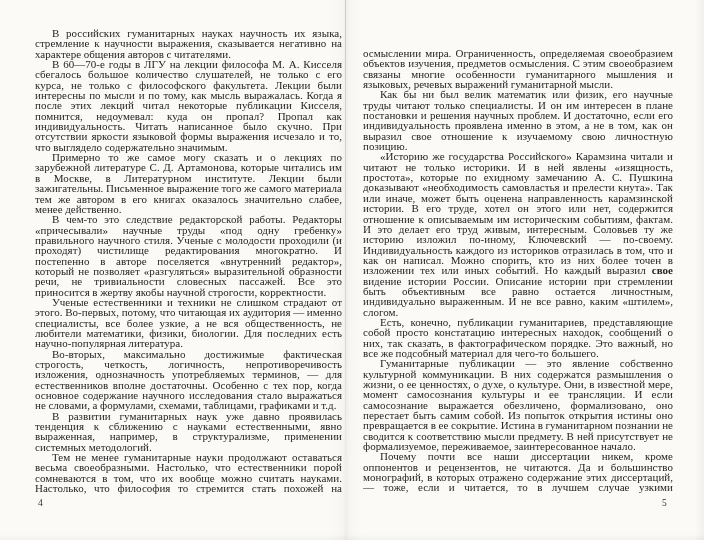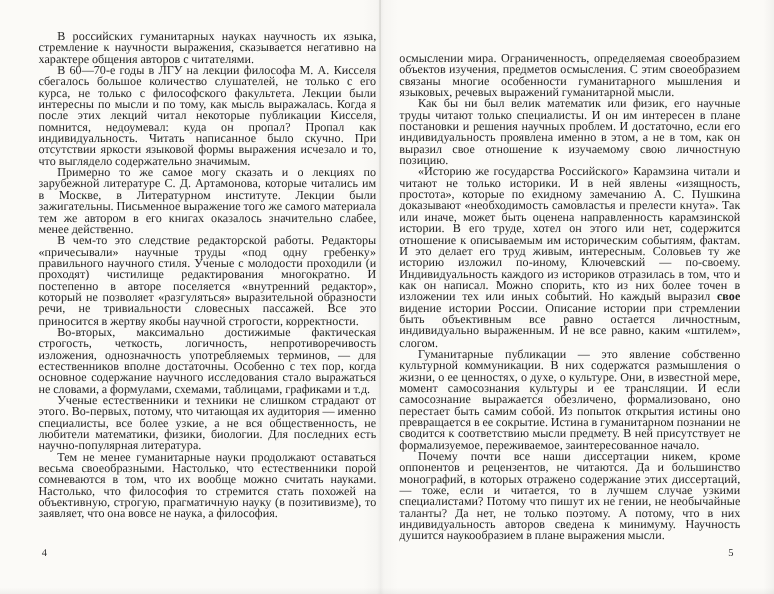--- a/index.html
+++ b/index.html
@@ -85,29 +85,31 @@
   <div class="gutter-shade"></div>
   <div class="gutter-line"></div>
   <div class="edge-right"></div>
   <div class="edge-bottom"></div>
 
   <div class="text-col left">
       <p><span>В российских гуманитарных науках научность их языка, стремление к научности выражения, сказывается негативно на характере общения авторов с читателями.</span></p>
       <p><span>В 60—70-е годы в ЛГУ на лекции философа М. А. Кисселя сбегалось большое количество слушателей, не только с его курса, не только с философского факультета. Лекции были интересны по мысли и по тому, как мысль выражалась. Когда я после этих лекций читал некоторые публикации Кисселя, помнится, недоумевал: куда он пропал? Пропал как индивидуальность. Читать написанное было скучно. При отсутствии яркости языковой формы выражения исчезало и то, что выглядело содержательно значимым.</span></p>
       <p><span>Примерно то же самое могу сказать и о лекциях по зарубежной литературе С. Д. Артамонова, которые читались им в Москве, в Литературном институте. Лекции были зажигательны. Письменное выражение того же самого материала тем же автором в его книгах оказалось значительно слабее, менее действенно.</span></p>
       <p><span>В чем-то это следствие редакторской работы. Редакторы «причесывали» научные труды «под одну гребенку» правильного научного стиля. Ученые с молодости проходили (и проходят) чистилище редактирования многократно. И постепенно в авторе поселяется «внутренний редактор», который не позволяет «разгуляться» выразительной образности речи, не тривиальности словесных пассажей. Все это приносится в жертву якобы научной строгости, корректности.</span></p>
+      <p><span>Ученые естественники и техники не слишком страдают от этого. Во-первых, потому, что читающая их аудитория — именно специалисты, все более узкие, а не вся общественность, не любители математики, физики, биологии. Для последних есть научно-популярная литература.</span></p>
       <p><span>Во-вторых, максимально достижимые фактическая строгость, четкость, логичность, непротиворечивость изложения, однозначность употребляемых терминов, — для естественников вполне достаточны. Особенно с тех пор, когда основное содержание научного исследования стало выражаться не словами, а формулами, схемами, таблицами, графиками и т.д.</span></p>
-      <p><span>Ученые естественники и техники не слишком страдают от этого. Во-первых, потому, что читающая их аудитория — именно специалисты, все более узкие, а не вся общественность, не любители математики, физики, биологии. Для последних есть научно-популярная литература.</span></p>
+      <p><span>В развитии гуманитарных наук уже давно проявилась тенденция к сближению с науками естественными, явно выраженная, например, в структурализме, применении системных методологий.</span></p>
       <p><span>Тем не менее гуманитарные науки продолжают оставаться весьма своеобразными. Настолько, что естественники порой сомневаются в том, что их вообще можно считать науками. Настолько, что философия то стремится стать похожей на объективную, строгую, прагматичную науку (в позитивизме), то заявляет, что она вовсе не наука, а философия.</span></p>
     </div>
 
   <div class="text-col right">
       <p class="no-indent"><span>осмыслении мира. Ограниченность, определяемая своеобразием объектов изучения, предметов осмысления. С этим своеобразием связаны многие особенности гуманитарного мышления и языковых, речевых выражений гуманитарной мысли.</span></p>
       <p><span>Как бы ни был велик математик или физик, его научные труды читают только специалисты. И он им интересен в плане постановки и решения научных проблем. И достаточно, если его индивидуальность проявлена именно в этом, а не в том, как он выразил свое отношение к изучаемому свою личностную позицию.</span></p>
       <p><span>«Историю же государства Российского» Карамзина читали и читают не только историки. И в ней явлены «изящность, простота», которые по ехидному замечанию А. С. Пушкина доказывают «необходимость самовластья и прелести кнута». Так или иначе, может быть оценена направленность карамзинской истории. В его труде, хотел он этого или нет, содержится отношение к описываемым им историческим событиям, фактам. И это делает его труд живым, интересным. Соловьев ту же историю изложил по-иному, Ключевский — по-своему. Индивидуальность каждого из историков отразилась в том, что и как он написал. Можно спорить, кто из них более точен в изложении тех или иных событий. Но каждый выразил </span><span style="font-weight: 700;">свое</span><span> видение истории России. Описание истории при стремлении быть объективным все равно остается личностным, индивидуально выраженным. И не все равно, каким «штилем», слогом.</span></p>
+      <p><span>Есть, конечно, публикации гуманитариев, представляющие собой просто констатацию интересных находок, сообщений о них, так сказать, в фактографическом порядке. Это важный, но все же подсобный материал для чего-то большего.</span></p>
       <p><span>Гуманитарные публикации — это явление собственно культурной коммуникации. В них содержатся размышления о жизни, о ее ценностях, о духе, о культуре. Они, в известной мере, момент самосознания культуры и ее трансляции. И если самосознание выражается обезличено, формализовано, оно перестает быть самим собой. Из попыток открытия истины оно превращается в ее сокрытие. Истина в гуманитарном познании не сводится к соответствию мысли предмету. В ней присутствует не формализуемое, переживаемое, заинтересованное начало.</span></p>
       <p><span>Почему почти все наши диссертации никем, кроме оппонентов и рецензентов, не читаются. Да и большинство монографий, в которых отражено содержание этих диссертаций, — тоже, если и читается, то в лучшем случае узкими специалистами? Потому что пишут их не гении, не необычайные таланты? Да нет, не только поэтому. А потому, что в них индивидуальность авторов сведена к минимуму. Научность душится наукообразием в плане выражения мысли.</span></p>
     </div>
 
   <div class="pagenum left">4</div>
 
   <div class="pagenum right">5</div>
 </div>
 
 </body></html>

